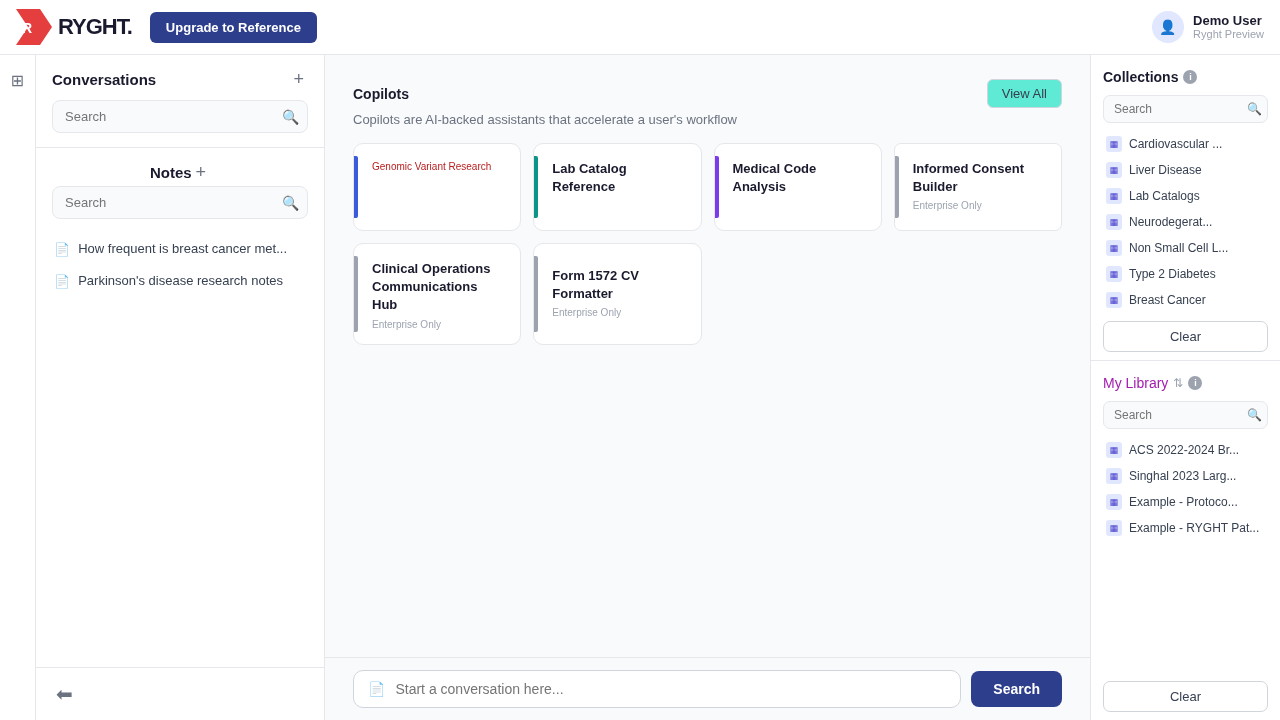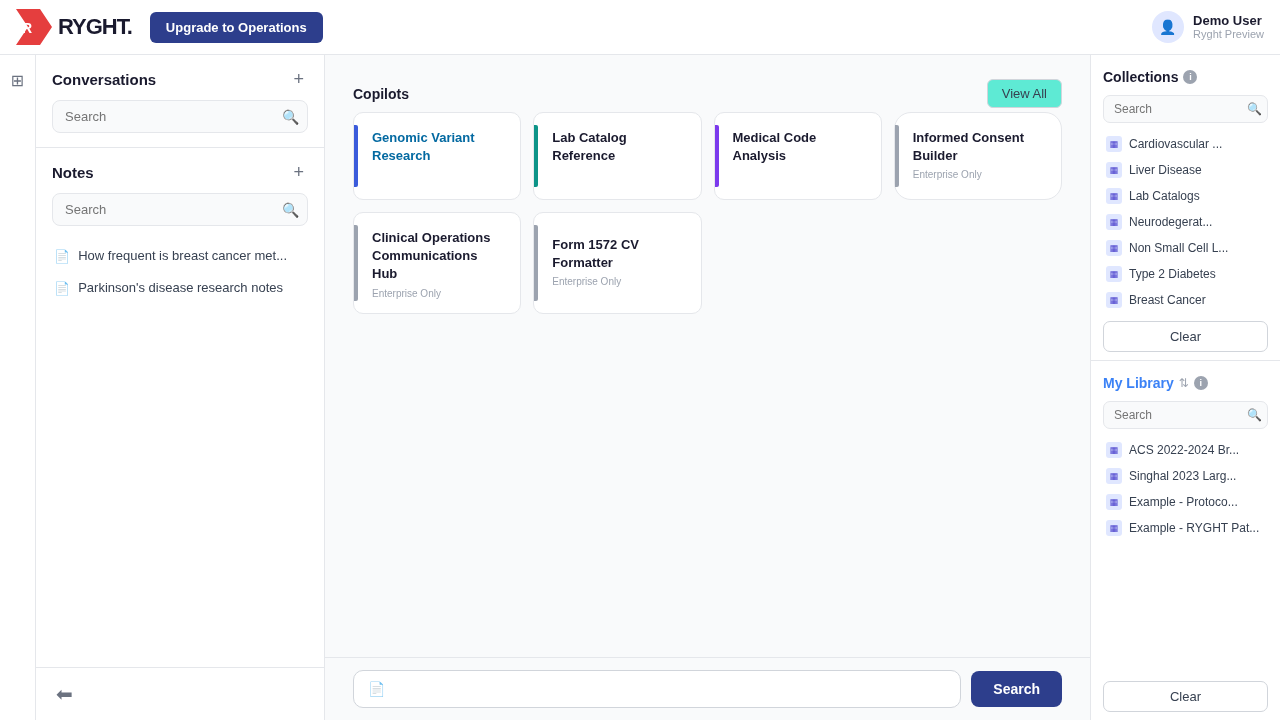--- a/index.html
+++ b/index.html
@@ -13,21 +13,21 @@
   <div style="display:flex; align-items:center; gap:6px;">
     <div style="position:relative; width:36px; height:36px;">
       <svg width="36" height="36" viewBox="0 0 36 36">
         <polygon points="0,0 24,0 36,18 24,36 0,36 12,18" fill="#e53e3e"></polygon>
         <text x="6" y="24" font-size="14" font-weight="900" fill="white" font-family="Arial">R</text>
       </svg>
     </div>
     <span style="font-size:22px; font-weight:900; color:#1a1a2e; letter-spacing:-1px;">RYGHT.</span>
   </div>
 
-  <button style="background:#2d3e8c; color:white; border:none; border-radius:6px; padding:8px 16px; font-size:13px; font-weight:600; cursor:pointer; margin-left:4px;">Upgrade to Operations</button>
+  <button style="background:#2d3e8c; color:white; border:none; border-radius:6px; padding:8px 16px; font-size:13px; font-weight:600; cursor:pointer; margin-left:4px;">Upgrade to Reference</button>
 
   <div style="flex:1;"></div>
 
   <div style="display:flex; align-items:center; gap:9px; cursor:pointer;">
     <div style="width:32px; height:32px; border-radius:50%; background:#e0e7ff; display:flex; align-items:center; justify-content:center; font-size:14px; color:#4338ca;">👤</div>
     <div style="display:flex; flex-direction:column; line-height:1.2;">
       <span style="font-size:13px; font-weight:600; color:#1a1a2e;">Demo User</span>
       <span style="font-size:11px; color:#9ca3af;">Ryght Preview</span>
     </div>
   </div>
@@ -48,21 +48,21 @@
       </div>
       <div style="position:relative; margin-bottom:10px;">
         <input style="width: 100%; padding: 8px 34px 8px 12px; border: 1px solid rgb(229, 231, 235); border-radius: 8px; font-size: 13px; color: rgb(55, 65, 81); background: rgb(249, 250, 251); outline: none;" placeholder="Search">
         <button style="position:absolute; right:8px; top:50%; transform:translateY(-50%); background:none; border:none; cursor:pointer; color:#6b7280; font-size:14px;">🔍</button>
       </div>
     </div>
 
     <div style="height:1px; background:#e5e7eb; margin:0 0 0 0;"></div>
 
     <div style="padding:14px 16px 4px 16px;">
-      <div style="display:flex; align-items:center; justify-content:space-between; margin-bottom:10px;">
+      <div style="display:flex; align-items:center; justify-content:center; margin-bottom:3px;">
         <span style="font-size:15px; font-weight:700; color:#1a1a2e;">Notes</span>
         <button style="background:none; border:none; cursor:pointer; color:#6b7280; font-size:18px; font-weight:300; padding:0 4px;">+</button>
       </div>
       <div style="position:relative; margin-bottom:10px;">
         <input style="width: 100%; padding: 8px 34px 8px 12px; border: 1px solid rgb(229, 231, 235); border-radius: 8px; font-size: 13px; color: rgb(55, 65, 81); background: rgb(249, 250, 251); outline: none;" placeholder="Search">
         <button style="position:absolute; right:8px; top:50%; transform:translateY(-50%); background:none; border:none; cursor:pointer; color:#6b7280; font-size:14px;">🔍</button>
       </div>
     </div>
 
     <div style="flex:1; overflow-y:auto; padding:0 8px;">
@@ -81,39 +81,40 @@
     </div>
   </div>
 
   <div style="flex:1; display:flex; flex-direction:column; background:#f9fafb; overflow:hidden;">
 
     <div style="flex:1; padding:24px 28px; overflow-y:auto;">
       <div style="display:flex; align-items:center; justify-content:space-between; margin-bottom:4px;">
         <span style="font-size:14px; font-weight:700; color:#1a1a2e;">Copilots</span>
         <button style="background:#5eead4; border:1px solid #d1d5db; border-radius:6px; padding:6px 14px; font-size:13px; cursor:pointer; color:#374151; font-weight:500;">View All</button>
       </div>
+      <p style="font-size:13px; color:#6b7280; margin-bottom:16px;">Copilots are AI-backed assistants that accelerate a user's workflow</p>
 
       <div style="display:grid; grid-template-columns:repeat(4,1fr); gap:12px;">
 
         <div style="background:white; border-radius:10px; padding:16px 16px 14px 18px; border:1px solid #e5e7eb; position:relative; min-height:88px; cursor:pointer;">
           <div style="position:absolute; left:0; top:12px; bottom:12px; width:4px; background:#3b5bdb; border-radius:0 2px 2px 0;"></div>
-          <span style="font-size:13px; font-weight:700; color:#0369a1; line-height:1.4; display:block;">Genomic Variant Research</span>
+          <span style="font-size:10px; font-weight:400; color:#b91c1c; line-height:1.4; display:block;">Genomic Variant Research</span>
         </div>
 
         <div style="background:white; border-radius:10px; padding:16px 16px 14px 18px; border:1px solid #e5e7eb; position:relative; min-height:88px; cursor:pointer;">
           <div style="position:absolute; left:0; top:12px; bottom:12px; width:4px; background:#0d9488; border-radius:0 2px 2px 0;"></div>
           <span style="font-size:13px; font-weight:700; color:#1a1a2e; line-height:1.4; display:block;">Lab Catalog Reference</span>
         </div>
 
         <div style="background:white; border-radius:10px; padding:16px 16px 14px 18px; border:1px solid #e5e7eb; position:relative; min-height:88px; cursor:pointer;">
           <div style="position:absolute; left:0; top:12px; bottom:12px; width:4px; background:#7c3aed; border-radius:0 2px 2px 0;"></div>
           <span style="font-size:13px; font-weight:700; color:#1a1a2e; line-height:1.4; display:block;">Medical Code Analysis</span>
         </div>
 
-        <div style="background:white; border-radius:17px; padding:16px 16px 14px 18px; border:1px solid #e5e7eb; position:relative; min-height:88px; cursor:pointer;">
+        <div style="background:white; border-radius:7px; padding:16px 16px 14px 18px; border:1px solid #e5e7eb; position:relative; min-height:88px; cursor:pointer;">
           <div style="position:absolute; left:0; top:12px; bottom:12px; width:4px; background:#9ca3af; border-radius:0 2px 2px 0;"></div>
           <span style="font-size:13px; font-weight:700; color:#1a1a2e; line-height:1.4; display:block;">Informed Consent Builder</span>
           <span style="font-size:10px; color:#9ca3af; display:block; margin-top:4px;">Enterprise Only</span>
         </div>
 
         <div style="background:white; border-radius:10px; padding:16px 16px 14px 18px; border:1px solid #e5e7eb; position:relative; min-height:88px; cursor:pointer;">
           <div style="position:absolute; left:0; top:12px; bottom:12px; width:4px; background:#9ca3af; border-radius:0 2px 2px 0;"></div>
           <span style="font-size:13px; font-weight:700; color:#1a1a2e; line-height:1.4; display:block;">Clinical Operations Communications Hub</span>
           <span style="font-size:10px; color:#9ca3af; display:block; margin-top:4px;">Enterprise Only</span>
         </div>
@@ -123,20 +124,21 @@
           <span style="font-size:13px; font-weight:700; color:#1a1a2e; line-height:1.4; display:block;">Form 1572 CV Formatter</span>
           <span style="font-size:10px; color:#9ca3af; display:block; margin-top:4px;">Enterprise Only</span>
         </div>
 
       </div>
     </div>
 
     <div style="padding:12px 28px; background:#f9fafb; border-top:1px solid #e5e7eb; display:flex; align-items:center; gap:10px;">
       <div style="flex:1; display:flex; align-items:center; background:white; border:1px solid #d1d5db; border-radius:10px; padding:10px 14px; gap:10px;">
         <span style="color:#9ca3af; font-size:14px;">📄</span>
+        <input style="flex: 1 1 0%; border: none; outline: none; font-size: 14px; color: rgb(55, 65, 81); background: transparent;" placeholder="Start a conversation here...">
       </div>
       <button style="background:#2d3e8c; color:white; border:none; border-radius:8px; padding:10px 22px; font-size:14px; font-weight:600; cursor:pointer;">Search</button>
     </div>
   </div>
 
   <div style="width:190px; background:white; border-left:1px solid #e5e7eb; display:flex; flex-direction:column; overflow:hidden;">
 
     <div style="padding:14px 12px 8px 12px; border-bottom:1px solid #e5e7eb;">
       <div style="display:flex; align-items:center; gap:5px; margin-bottom:10px;">
         <span style="font-size:14px; font-weight:700; color:#1a1a2e;text-align:center;">Collections</span>
@@ -175,21 +177,21 @@
         <li style="display:flex; align-items:center; gap:7px; padding:5px 3px; font-size:12px; color:#374151; cursor:pointer; border-radius:5px;">
           <span style="width:16px; height:16px; background:#e0e7ff; border-radius:3px; display:inline-flex; align-items:center; justify-content:center; font-size:9px; color:#4338ca; flex-shrink:0;">▦</span>
           <span>Breast Cancer</span>
         </li>
       </ul>
       <button style="width:100%; padding:7px; background:none; border:1px solid #d1d5db; border-radius:7px; font-size:13px; color:#374151; cursor:pointer; margin-top:8px; font-weight:500;">Clear</button>
     </div>
 
     <div style="padding:14px 12px 8px 12px; flex:1; overflow:hidden; display:flex; flex-direction:column;">
       <div style="display:flex; align-items:center; gap:5px; margin-bottom:10px;">
-        <span style="font-size:14px; font-weight:700; color:#3b82f6;">My Library</span>
+        <span style="font-size:14px; font-weight:400; color:#a21caf;">My Library</span>
         <span style="color:#9ca3af; font-size:12px; cursor:pointer;">⇅</span>
         <span style="width:14px; height:14px; border-radius:50%; background:#9ca3af; color:white; font-size:9px; display:inline-flex; align-items:center; justify-content:center; font-weight:bold; cursor:pointer;">i</span>
       </div>
       <div style="position:relative; margin-bottom:8px;">
         <input style="width: 100%; padding: 6px 28px 6px 10px; border: 1px solid rgb(229, 231, 235); border-radius: 7px; font-size: 12px; color: rgb(55, 65, 81); background: rgb(249, 250, 251); outline: none;" placeholder="Search">
         <button style="position:absolute; right:6px; top:50%; transform:translateY(-50%); background:none; border:none; cursor:pointer; color:#6b7280; font-size:12px;">🔍</button>
       </div>
 
       <ul style="list-style:none; margin:0; padding:0; flex:1; overflow-y:auto;">
         <li style="display:flex; align-items:center; gap:7px; padding:5px 3px; font-size:12px; color:#374151; cursor:pointer; border-radius:5px;">

